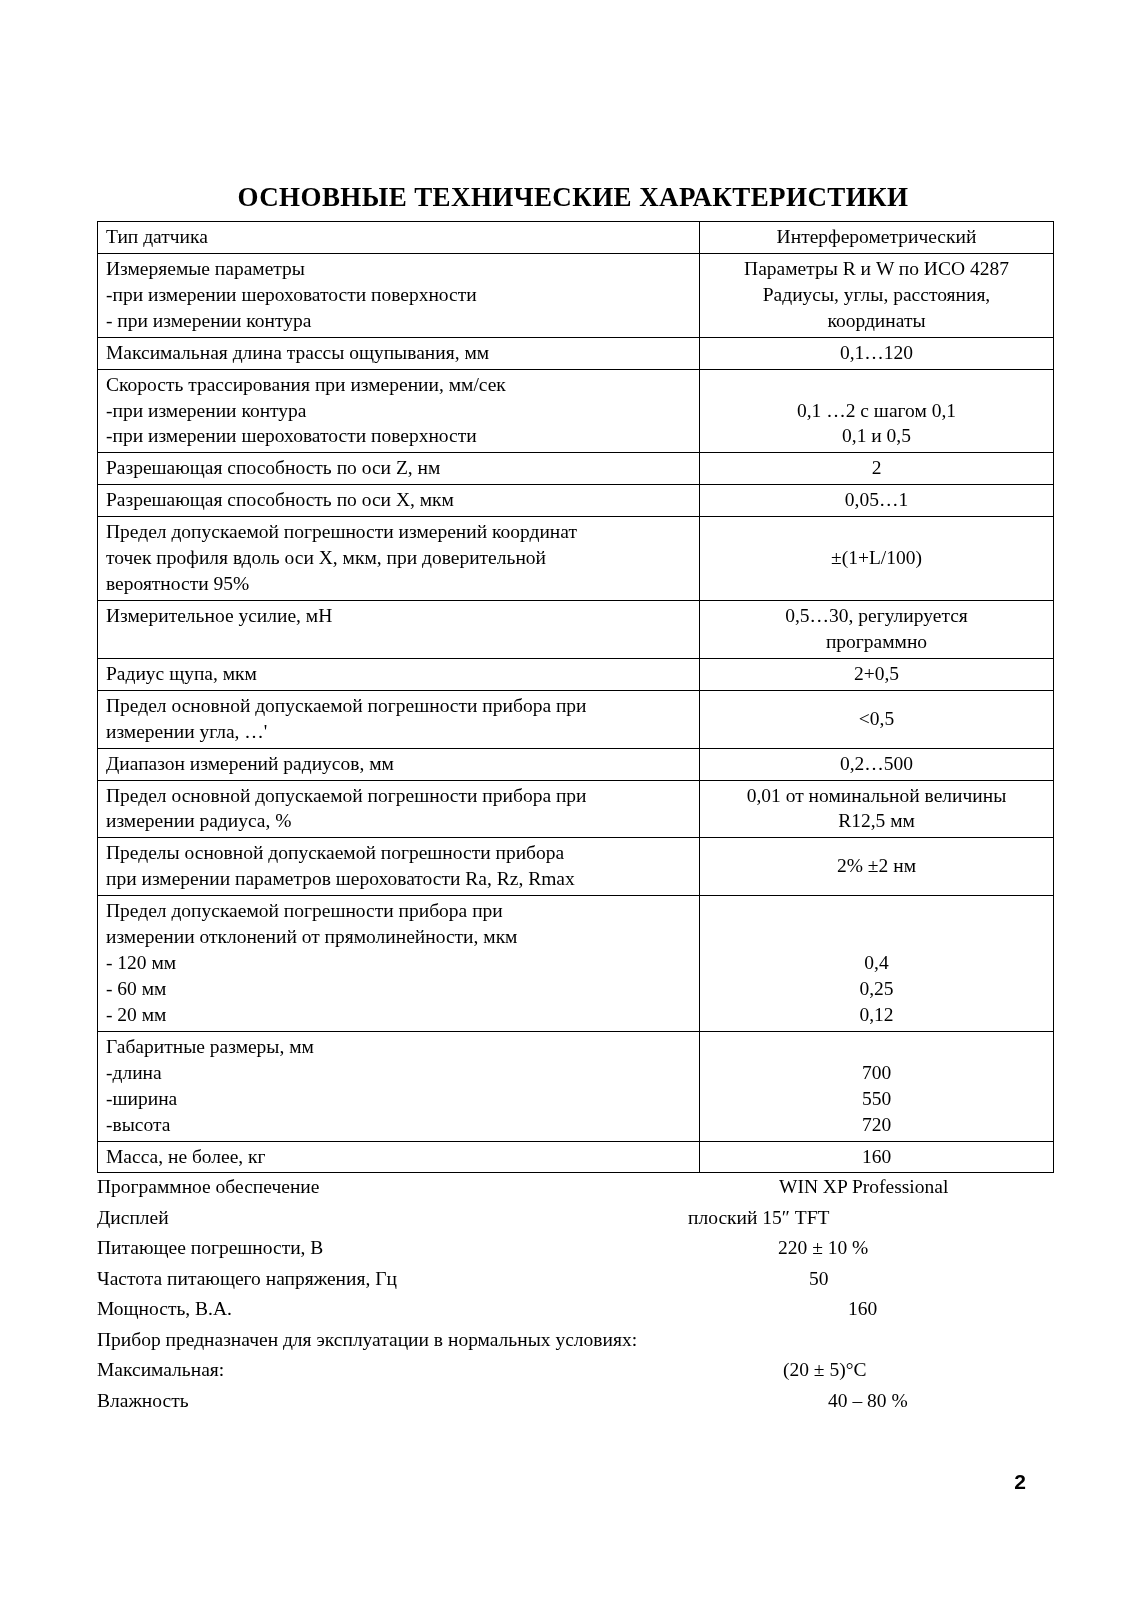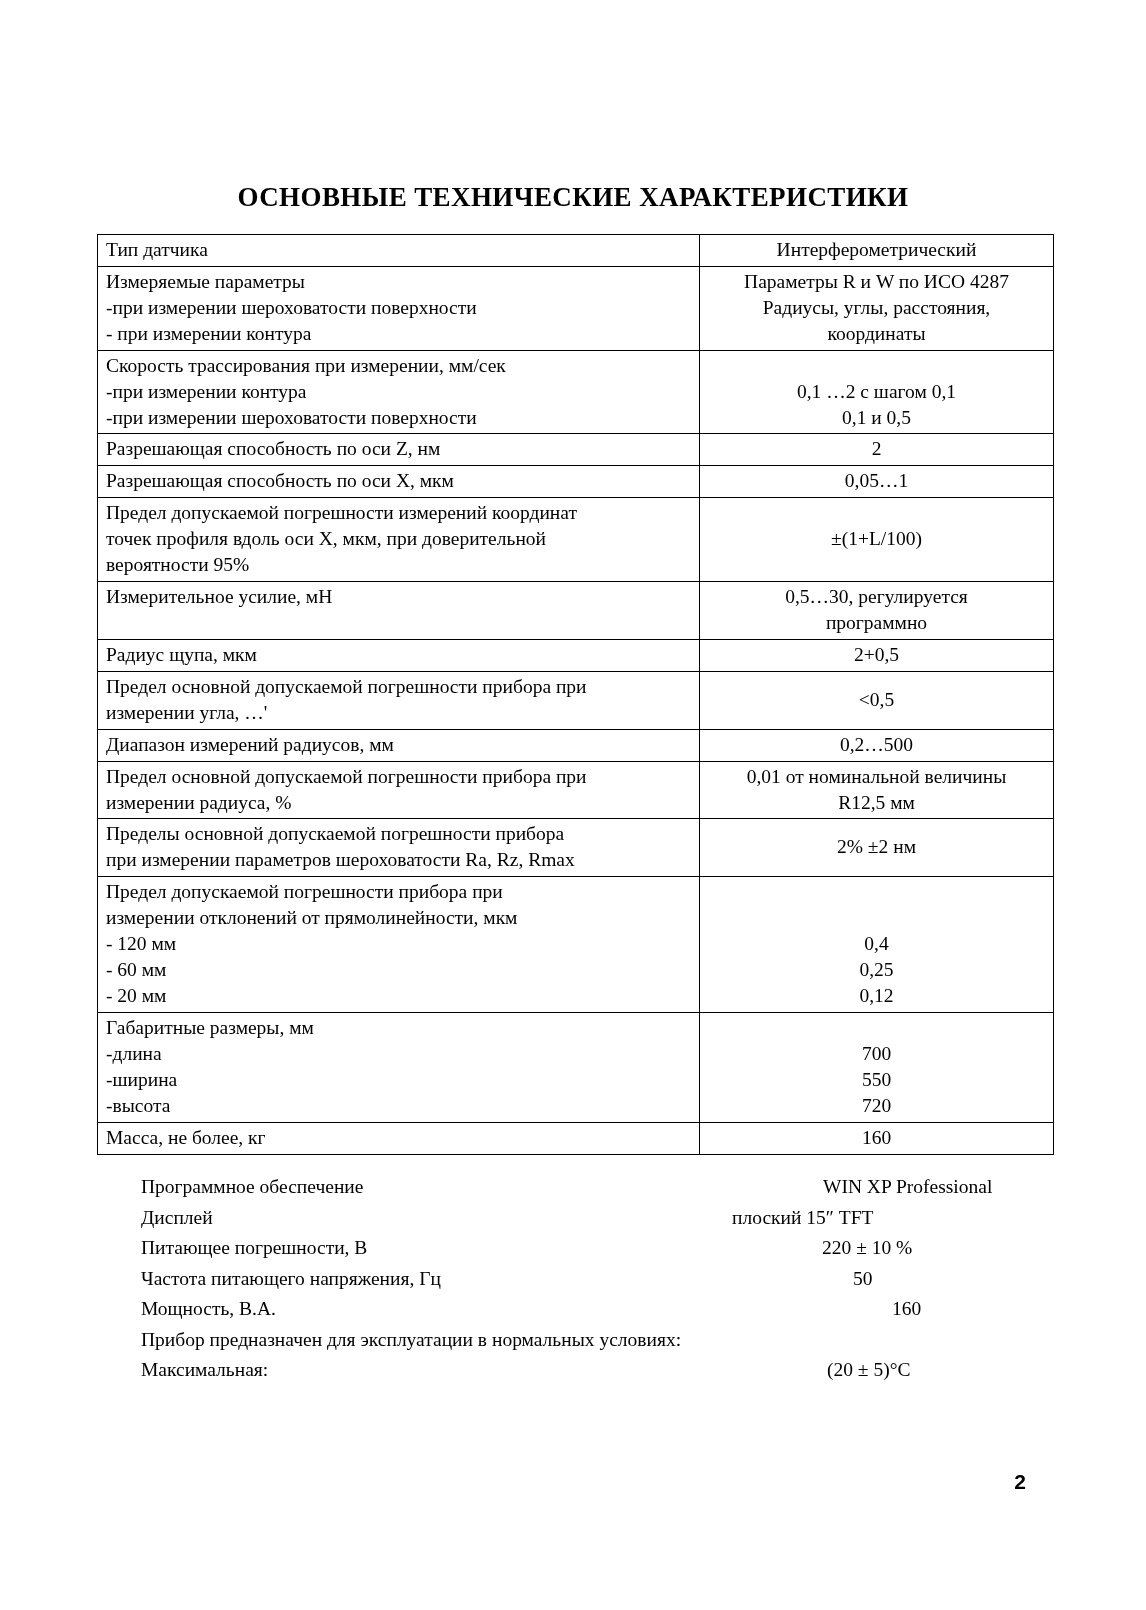--- a/index.html
+++ b/index.html
@@ -31,21 +31,21 @@
     text-align: center;
     font-size: 27px;
     font-weight: bold;
     letter-spacing: 0.4px;
     font-family: "Liberation Serif", "DejaVu Serif", serif;
   }
   
   .spec-table {
     position: absolute;
     left: 97px;
-    top: 234px;
+    top: 221px;
     width: 942px;
     border-collapse: collapse;
     table-layout: fixed;
     font-size: 19.5px;
     line-height: 1.33;
     padding-left: 28px;
   }
   .spec-table td {
     border: 1.4px solid #000;
     padding: 2px 0 3px 0;
@@ -71,21 +71,20 @@
     left: 97px;
     top: 1177px;
     width: 952px;
     font-size: 19.5px;
     line-height: 1.0;
   }
   .extra-row {
     position: relative;
     height: 30.5px;
     white-space: nowrap;
-    margin-left: 44px;
   }
   .extra-row .lbl {
     position: absolute;
     left: 0;
     top: 0;
   }
   .extra-row .val {
     position: absolute;
     top: 0;
     white-space: nowrap;
@@ -130,20 +129,30 @@
           <td class="value">
             <div class="vstack">
               <span class="ln">Параметры R и W по ИСО 4287</span>
               <span class="ln">Радиусы, углы, расстояния,</span>
               <span class="ln">координаты</span>
             </div>
           </td>
         </tr>
         <tr>
           <td class="param">
+            <span class="ln">Максимальная длина трассы ощупывания, мм</span>
+          </td>
+          <td class="value">
+            <div class="vstack">
+              <span class="ln">0,1…120</span>
+            </div>
+          </td>
+        </tr>
+        <tr>
+          <td class="param">
             <span class="ln">Скорость трассирования при измерении, мм/сек</span>
             <span class="ln">-при измерении контура</span>
             <span class="ln">-при измерении шероховатости поверхности</span>
           </td>
           <td class="value">
             <div class="vstack">
               <span class="ln">&nbsp;</span>
               <span class="ln">0,1 …2 с шагом 0,1</span>
               <span class="ln">0,1 и 0,5</span>
             </div>
@@ -314,17 +323,21 @@
         <span class="lbl">Мощность, В.А.</span>
         <span class="val" style="left: 751px;">160</span>
       </div>
       <div class="extra-row">
         <span class="lbl">Прибор предназначен для эксплуатации в нормальных условиях:</span>
       </div>
       <div class="extra-row">
         <span class="lbl">Максимальная:</span>
         <span class="val" style="left: 686px;">(20 ± 5)°C</span>
       </div>
+      <div class="extra-row">
+        <span class="lbl">Влажность</span>
+        <span class="val" style="left: 731px;">40 – 80 %</span>
+      </div>
     </div>
 
   <div class="page-number">2</div>
 
 </div>
 
 </body></html>

